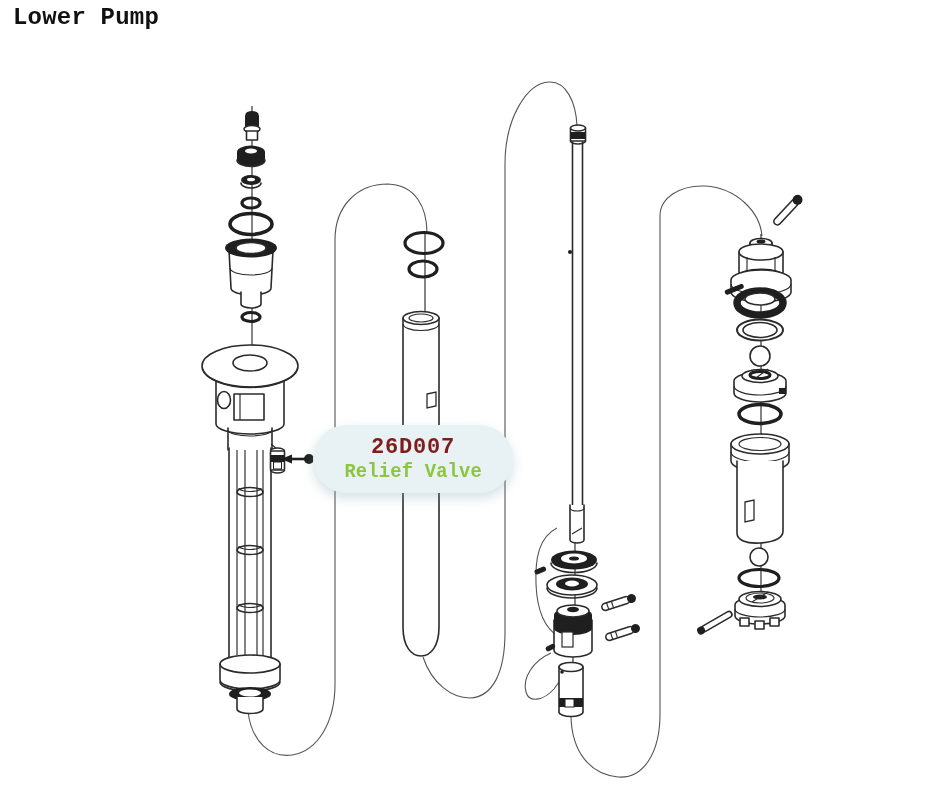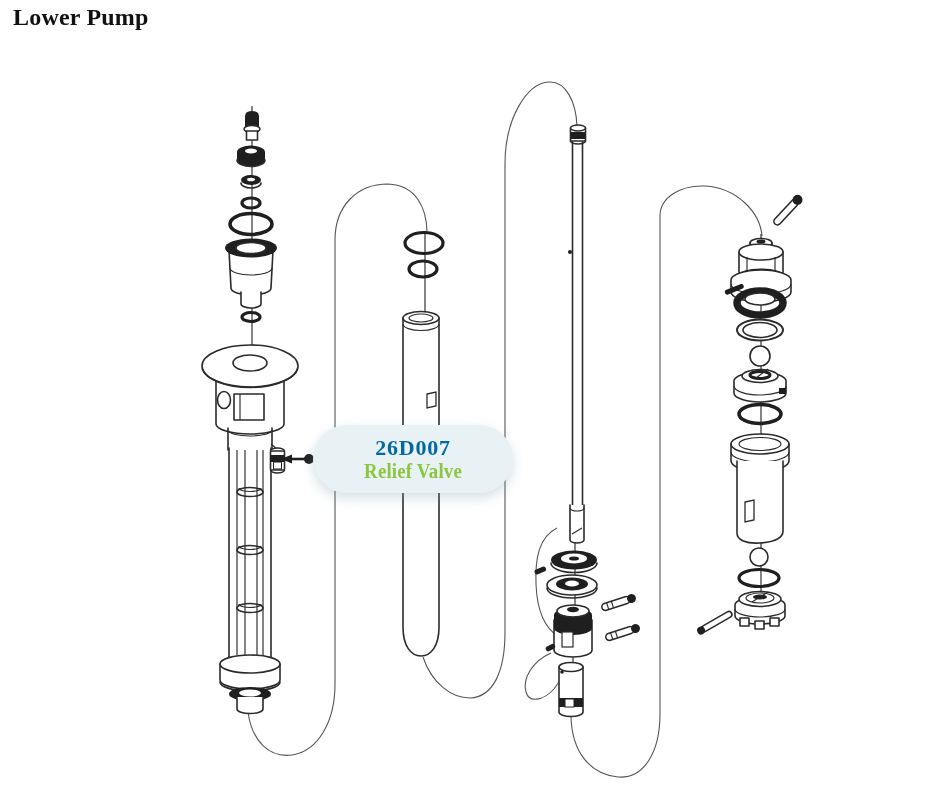--- a/index.html
+++ b/index.html
@@ -1,35 +1,35 @@
 <!DOCTYPE html>
 <html><head>
 <meta charset="utf-8">
 <style>
   html,body{margin:0;padding:0;background:#fff;}
   .stage{position:relative;width:940px;height:788px;background:#fff;overflow:hidden;
-         font-family:Liberation Serif, serif;}
+         font-family:Liberation Mono, monospace;}
   .title{position:absolute;left:13px;top:4px;font-size:24px;font-weight:bold;
          color:#111;letter-spacing:.2px;}
   .diagram-svg{position:absolute;left:0;top:0;}
   
   .ln{stroke:#2b2b2b;stroke-width:1.6;fill:none;stroke-linecap:round;stroke-linejoin:round;}
   .fw{stroke:#2b2b2b;stroke-width:1.6;fill:#fff;stroke-linecap:round;stroke-linejoin:round;}
   .dk{fill:#1f1f1f;stroke:none;}
   .wfill{fill:#fff;stroke:none;}
   .or3{stroke:#1f1f1f;stroke-width:3.2;fill:none;}
   .or3b{stroke:#1f1f1f;stroke-width:3.6;fill:none;}
   .thin{stroke:#2b2b2b;stroke-width:1.15;fill:none;}
   .flow{stroke:#555;stroke-width:1.1;fill:none;}
   
   .callout{position:absolute;left:313px;top:425px;width:200px;height:68px;
            border-radius:34px;background:#e8f1f3;display:flex;flex-direction:column;
            align-items:center;justify-content:center;gap:1px;cursor:pointer;
            box-shadow:0 5px 12px rgba(120,160,170,.32);}
-  .callout .pn{font-size:22px;font-weight:800;color:#0369a1;letter-spacing:.8px;line-height:1.05;}
+  .callout .pn{font-size:22px;font-weight:800;color:#7f1d1d;letter-spacing:.8px;line-height:1.05;}
   .callout .nm{font-size:20px;font-weight:700;color:#8cc63e;letter-spacing:.2px;line-height:1.05;
                transform:scaleX(.94);}
 </style>
 </head>
 <body>
 
 <div class="stage">
 
   <div class="title">Lower Pump</div>
 

